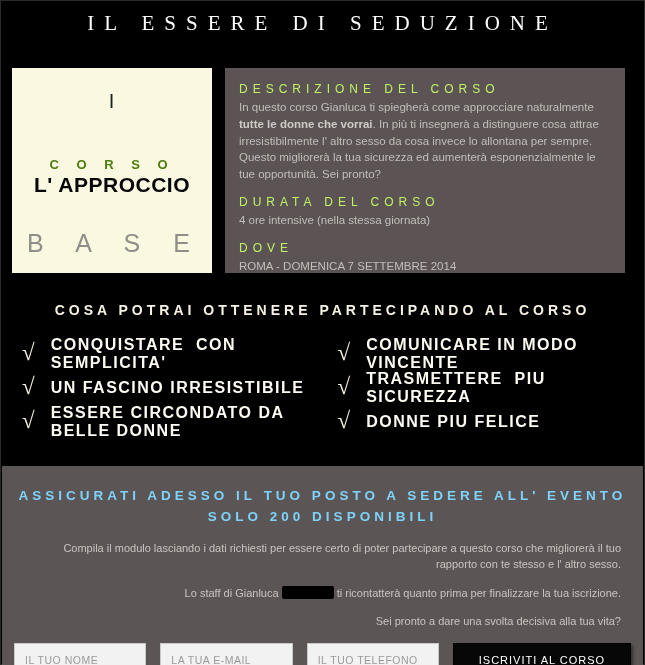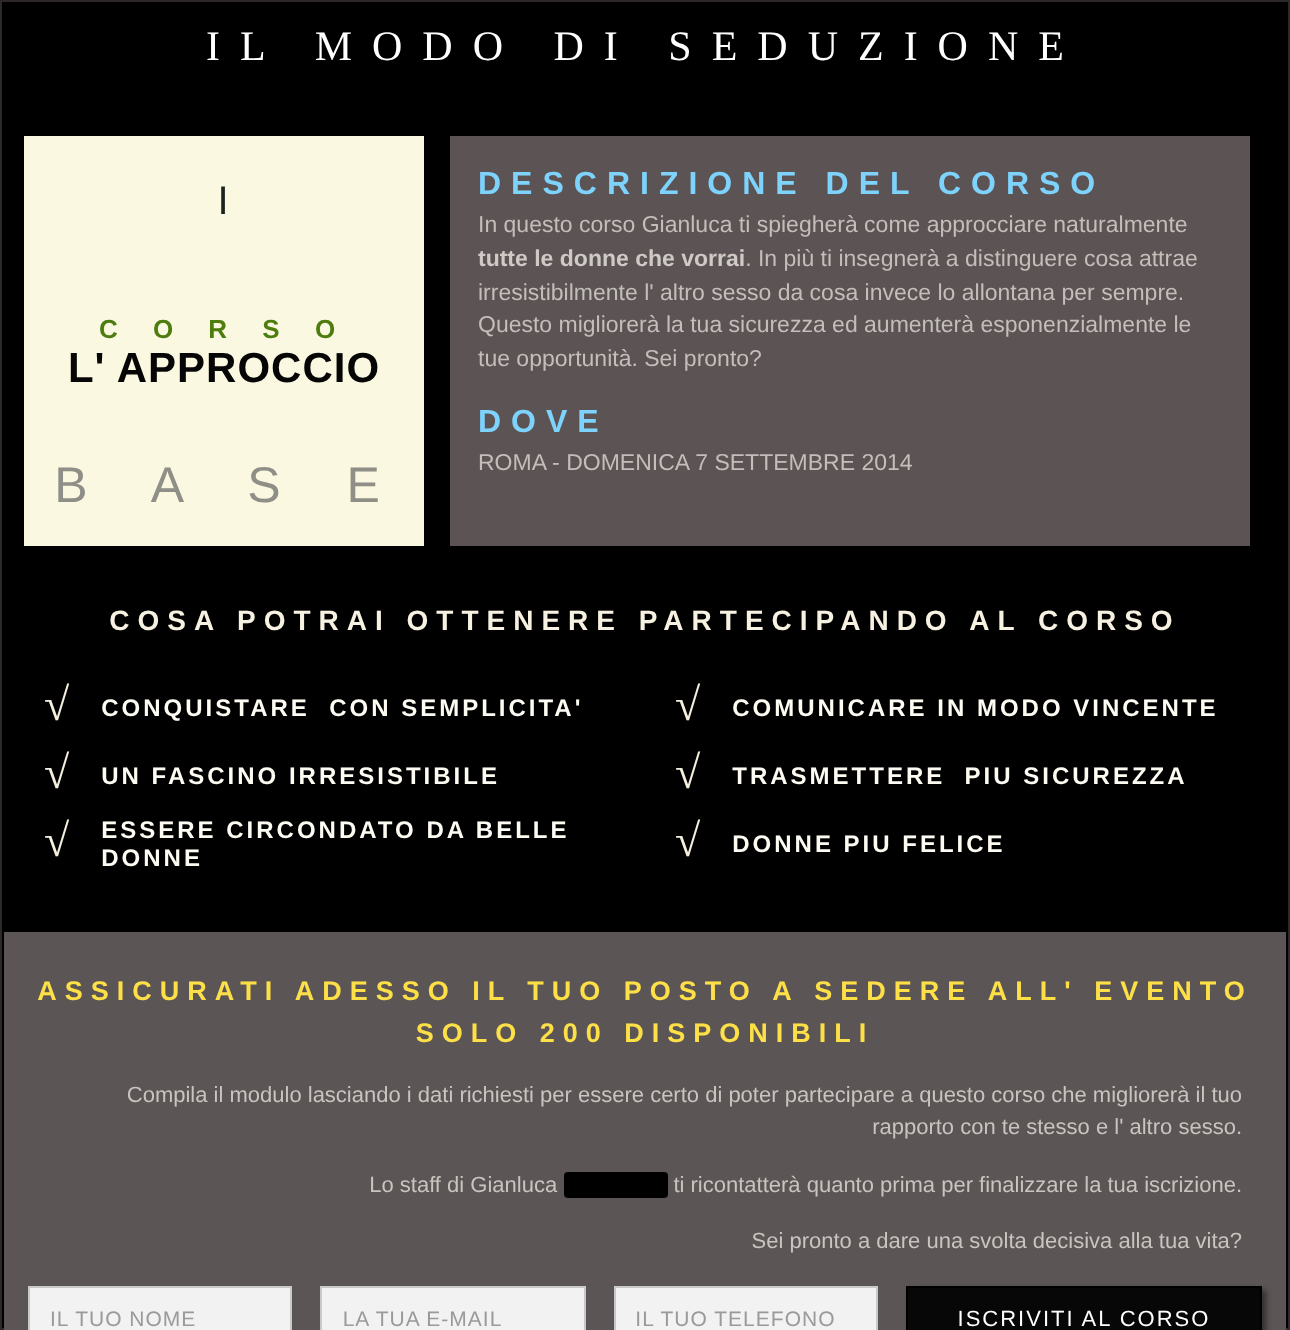--- a/index.html
+++ b/index.html
@@ -69,24 +69,24 @@
   }
   .course-info {
     flex:1;
     background:#5C5454;
     padding:13px 14px 10px 14px;
     color:#C3BEBA;
     font-size:11.5px;
     line-height:1.45;
   }
   .info-heading {
-    font-size:16px;
-    font-weight:700;
+    font-size:12px;
+    font-weight:400;
     letter-spacing:5px;
-    color:#7dd3fc;
+    color:#bef264;
     margin-bottom:1px;
   }
   .info-section { margin-bottom:11px; }
   .info-section:last-child { margin-bottom:0; }
   .desc-bold { font-weight:700; color:#CFCAC6; }
   
   .benefits-title {
     margin-top:29px;
     text-align:center;
     font-size:14px;
@@ -109,40 +109,40 @@
   }
   .benefit-item.right { padding-left:10px; }
   .check-glyph {
     font-family:"Liberation Serif", serif;
     font-size:23px;
     line-height:1;
     color:#F5F0DE;
     transform:translateY(-1px);
   }
   .benefit-label {
-    font-size:12px;
+    font-size:16px;
     font-weight:700;
     letter-spacing:1.5px;
     color:#FDFBF2;
     white-space:pre-wrap;
   }
   
   .signup-panel {
     margin:33px 2px 0 2px;
     background:#5C5555;
     padding:20px 8px 8px 8px;
     height:208px;
   }
   .signup-heading {
     text-align:center;
     font-size:13.5px;
     font-weight:700;
     letter-spacing:4px;
     line-height:1.55;
-    color:#fde047;
+    color:#7dd3fc;
   }
   .signup-text {
     margin-top:12px;
     text-align:right;
     font-size:11px;
     line-height:1.5;
     color:#C9C4C0;
     padding:0 14px;
   }
   .redaction-box {
@@ -182,37 +182,41 @@
     font-family:"Liberation Sans", sans-serif;
     font-size:11px;
     letter-spacing:1px;
     cursor:pointer;
     box-shadow:2px 2px 3px rgba(0,0,0,0.45);
   }
 </style>
 </head>
 <body>
 
-<h1 class="page-title">IL MODO DI SEDUZIONE</h1>
+<h1 class="page-title">IL ESSERE DI SEDUZIONE</h1>
 
 <div class="card-row">
 
   <div class="course-card">
     <div class="course-numeral">I</div>
     <div class="course-kicker">C O R S O</div>
     <div class="course-name">L' APPROCCIO</div>
     <div class="course-tier">B A S E</div>
   </div>
 
   <div class="course-info">
     <div class="info-section">
       <div class="info-heading">DESCRIZIONE DEL CORSO</div>
       <div><span>In questo corso Gianluca ti spiegherà come approcciare naturalmente </span><span class="desc-bold">tutte le donne che vorrai</span><span>. In più ti insegnerà a distinguere cosa attrae irresistibilmente l' altro sesso da cosa invece lo allontana per sempre. Questo migliorerà la tua sicurezza ed aumenterà esponenzialmente le tue opportunità. Sei pronto?</span></div>
     </div>
     <div class="info-section">
+      <div class="info-heading">DURATA DEL CORSO</div>
+      <div>4 ore intensive (nella stessa giornata)</div>
+    </div>
+    <div class="info-section">
       <div class="info-heading">DOVE</div>
       <div>ROMA - DOMENICA 7 SETTEMBRE 2014</div>
     </div>
   </div>
 </div>
 
 <h2 class="benefits-title">COSA POTRAI OTTENERE PARTECIPANDO AL CORSO</h2>
 
 <div class="benefits-grid">
   <div class="benefit-item">

